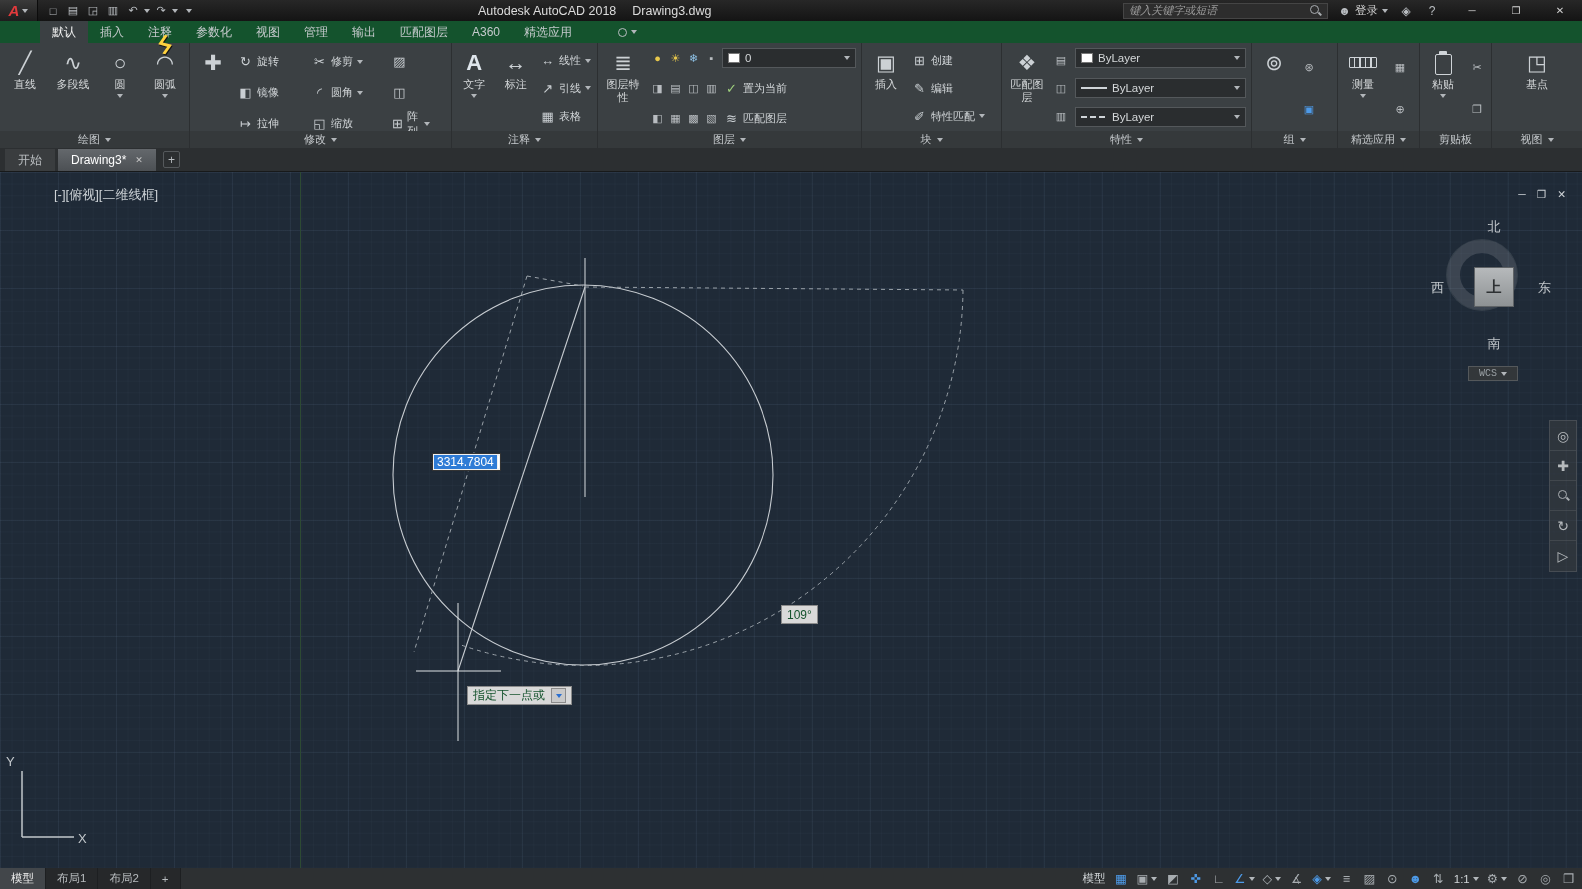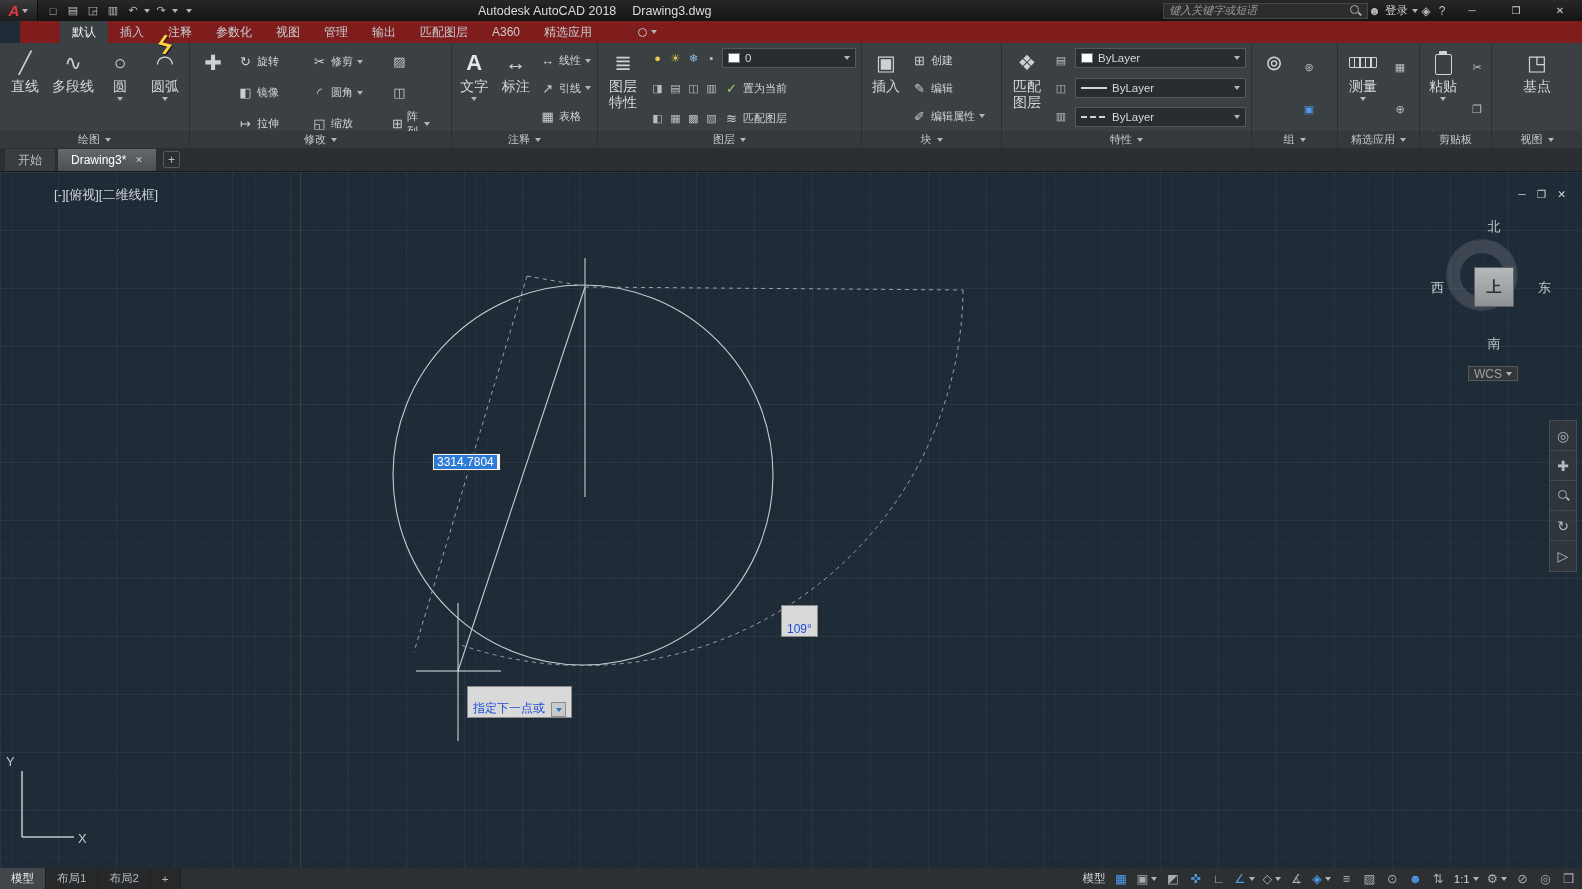--- a/index.html
+++ b/index.html
@@ -14,57 +14,57 @@
         background:linear-gradient(#3a3a3a,#1d1d1d);border-right:1px solid #0c0c0c;}
   .logo-a{color:#e23a3c;font-weight:bold;font-style:italic;font-size:15px;line-height:1;}
   .qat{display:flex;align-items:center;gap:2px;padding:0 6px;}
   .qbtn{min-width:18px;height:18px;display:flex;align-items:center;justify-content:center;
         color:#b9bdc1;font-size:11px;}
   .cr{width:0;height:0;border-left:3.5px solid transparent;border-right:3.5px solid transparent;
       border-top:4px solid #b2b6ba;display:inline-block;}
   .cr.blue{border-top-color:#2a6fd1;}
   .tb-title{position:absolute;left:478px;top:0;height:21px;display:flex;align-items:center;gap:16px;
             color:#dcdcdc;font-size:12.5px;}
-  .tb-right{margin-left:auto;display:flex;align-items:center;height:21px;}
+  .tb-right{margin-left:auto;display:flex;align-items:center;gap:10px;height:21px;}
   .searchbox{display:flex;align-items:center;justify-content:space-between;width:205px;height:16px;
              background:#2d2d2d;border:1px solid #454545;padding:0 5px;}
   .search-text{color:#9b9b9b;font-style:italic;font-size:11px;}
   .mag{position:relative;width:13px;height:13px;display:inline-block;}
   .mag::before{content:"";position:absolute;left:1px;top:1px;width:7px;height:7px;
                border:1.5px solid #a9adb1;border-radius:50%;}
   .mag::after{content:"";position:absolute;left:9px;top:9px;width:4px;height:1.5px;
               background:#a9adb1;transform:rotate(45deg);}
   .signin{display:flex;align-items:center;gap:4px;color:#cfcfcf;font-size:11.5px;}
   .pico{font-size:12px;color:#b9bdc1;}
   .tbico{color:#b9bdc1;font-size:12px;min-width:16px;text-align:center;}
   .winbtns{display:flex;height:21px;}
   .winbtn{width:44px;height:21px;display:flex;align-items:center;justify-content:center;
           color:#d2d2d2;font-size:10px;}
 
   
-  .tabsrow{position:absolute;top:21px;left:0;right:0;height:22px;background:#7f1d1d;
-           display:flex;align-items:stretch;padding-left:40px;margin-left:20px;}
+  .tabsrow{position:absolute;top:21px;left:0;right:0;height:22px;background:#14532d;
+           display:flex;align-items:stretch;padding-left:40px;}
   .rtab{display:flex;align-items:center;padding:0 12px;font-size:12px;color:#c6cacd;}
   .rtab.active{background:#3b4043;color:#f2f2f2;}
   .ribbon-ctl{display:flex;align-items:center;gap:4px;margin-left:26px;padding:0 8px;}
   .dotico{width:9px;height:9px;border:1.5px solid #b9bdc1;border-radius:50%;}
 
   
   .ribbon{position:absolute;top:43px;left:0;right:0;height:105px;background:#3b4043;display:flex;
           border-bottom:1px solid #232526;}
   .panel{height:105px;display:flex;flex-direction:column;border-right:1px solid #2c2f31;}
   .pc{flex:1;display:flex;align-items:stretch;padding:3px 3px 0 3px;gap:3px;overflow:hidden;}
   .plabel{height:17px;background:#35393b;display:flex;align-items:center;justify-content:center;
           gap:5px;font-size:11px;color:#c6cacd;}
   .bigbtn{display:flex;flex-direction:column;align-items:center;justify-content:flex-start;
           padding-top:4px;gap:3px;text-align:center;}
   .bicon{height:25px;display:flex;align-items:center;justify-content:center;font-size:21px;
          color:#ccd1d5;line-height:1;}
   .big-a{font-weight:bold;color:#dfe6ec;font-size:22px;}
-  .blabel{font-size:14px;color:#d5d8da;line-height:1.15;}
+  .blabel{font-size:11px;color:#d5d8da;line-height:1.15;}
   .smallcol{display:flex;flex-direction:column;justify-content:space-around;padding:1px 0;}
   .sbtn{display:flex;align-items:center;gap:4px;font-size:11px;color:#d0d4d7;padding:0 2px;height:26px;}
   .sicon{width:15px;text-align:center;font-size:13px;color:#c9ced2;line-height:1;}
   .mgrid{display:grid;grid-template-columns:74px 80px 42px;grid-auto-rows:31px;align-items:center;}
   .tico{width:15px;text-align:center;font-size:11px;color:#b9bdc1;line-height:1;}
   .yellow{color:#e8c84c;} .iceblue{color:#8fc3e8;} .green{color:#9fd07d;} .blue{color:#4d9ae8;}
   .combo{display:flex;align-items:center;gap:5px;background:#2a2d2f;border:1px solid #54585b;
          height:20px;padding:0 5px;font-size:11.5px;color:#d5d8da;}
   .combo .last{margin-left:auto;}
   .sw{width:12px;height:10px;background:#fff;border:1px solid #777;}
@@ -106,33 +106,33 @@
             linear-gradient(rgba(160,190,230,0.028) 1px,transparent 1px),
             linear-gradient(90deg,rgba(160,190,230,0.028) 1px,transparent 1px);
           background-size:58px 58px,58px 58px,11.6px 11.6px,11.6px 11.6px;}
   .geo{position:absolute;left:0;top:0;}
   .vplabel{position:absolute;left:6px;top:14px;font-size:13px;color:#ced3d7;padding-left:48px;}
   .vpbtns{position:absolute;right:16px;top:16px;display:flex;gap:11px;color:#ced3d7;font-size:10.5px;}
   .dyninput{position:absolute;left:432px;top:281px;height:18px;display:flex;align-items:center;
             background:#f0f0f0;border:1px solid #333;padding:1px;}
   .dyninput .sel{background:#2e7bd6;color:#fff;font-size:12px;line-height:14px;padding:0 3px;}
   .dyninput::after{content:"";width:1px;height:12px;background:#fff;margin-left:1px;}
-  .tip{position:absolute;background:#d9d9d9;border:1px solid #8b8b8b;color:#1d4ed8;font-size:12px;
-       height:32px;display:flex;align-items:flex-end;padding:0 5px;gap:6px;white-space:nowrap;}
+  .tip{position:absolute;background:#d9d9d9;border:1px solid #8b8b8b;color:#14532d;font-size:12px;
+       height:19px;display:flex;align-items:center;padding:0 5px;gap:6px;white-space:nowrap;}
   .opt{width:15px;height:15px;background:#c9c9c9;border:1px solid #8b8b8b;display:flex;
        align-items:center;justify-content:center;}
   .vc-ring{position:absolute;left:1447px;top:68px;width:70px;height:70px;border-radius:50%;
            border:13px solid rgba(140,145,150,0.27);box-shadow:0 0 0 1px rgba(180,185,190,0.15);}
   .vc-top{position:absolute;left:1474px;top:95px;width:40px;height:40px;display:flex;align-items:center;
           justify-content:center;background:linear-gradient(#b6b9bb,#8e9294);border:1px solid #5f6366;
           color:#2e3133;font-size:15px;font-weight:bold;}
   .vc-lbl{position:absolute;color:#c3c8cc;font-size:13px;}
   .vc-wcs{position:absolute;left:1468px;top:194px;width:50px;height:15px;background:#33373a;
-          border:1px solid #54585b;color:#9aa0a5;font-size:12px;display:flex;align-items:center;
-          justify-content:center;gap:4px;}
+          border:1px solid #54585b;color:#9aa0a5;font-size:10px;display:flex;align-items:center;
+          justify-content:center;gap:4px;font-family:Liberation Mono, monospace;}
   .navbar{position:absolute;right:5px;top:248px;width:28px;display:flex;flex-direction:column;
           background:rgba(58,62,66,0.55);border:1px solid rgba(100,105,110,0.45);}
   .nav-item{height:30px;display:flex;align-items:center;justify-content:center;color:#b6babd;
             font-size:14px;border-bottom:1px solid rgba(100,105,110,0.35);}
   .nav-item:last-child{border-bottom:none;}
 
   
   .statusbar{position:absolute;top:868px;left:0;right:0;height:21px;background:#2d3032;
              display:flex;align-items:center;}
   .ltabs{display:flex;height:21px;}
@@ -377,21 +377,21 @@
           <div class="sbtn">
               <span class="sicon">⊞</span>
               <span>创建</span>
             </div>
           <div class="sbtn">
               <span class="sicon">✎</span>
               <span>编辑</span>
             </div>
           <div class="sbtn">
               <span class="sicon">✐</span>
-              <span>编辑属性</span>
+              <span>特性匹配</span>
               <span class="cr"></span>
             </div>
         </div>
       </div>
       <div class="plabel">
         <span>块</span>
           <span class="cr"></span>
       </div>
     </div>
 

